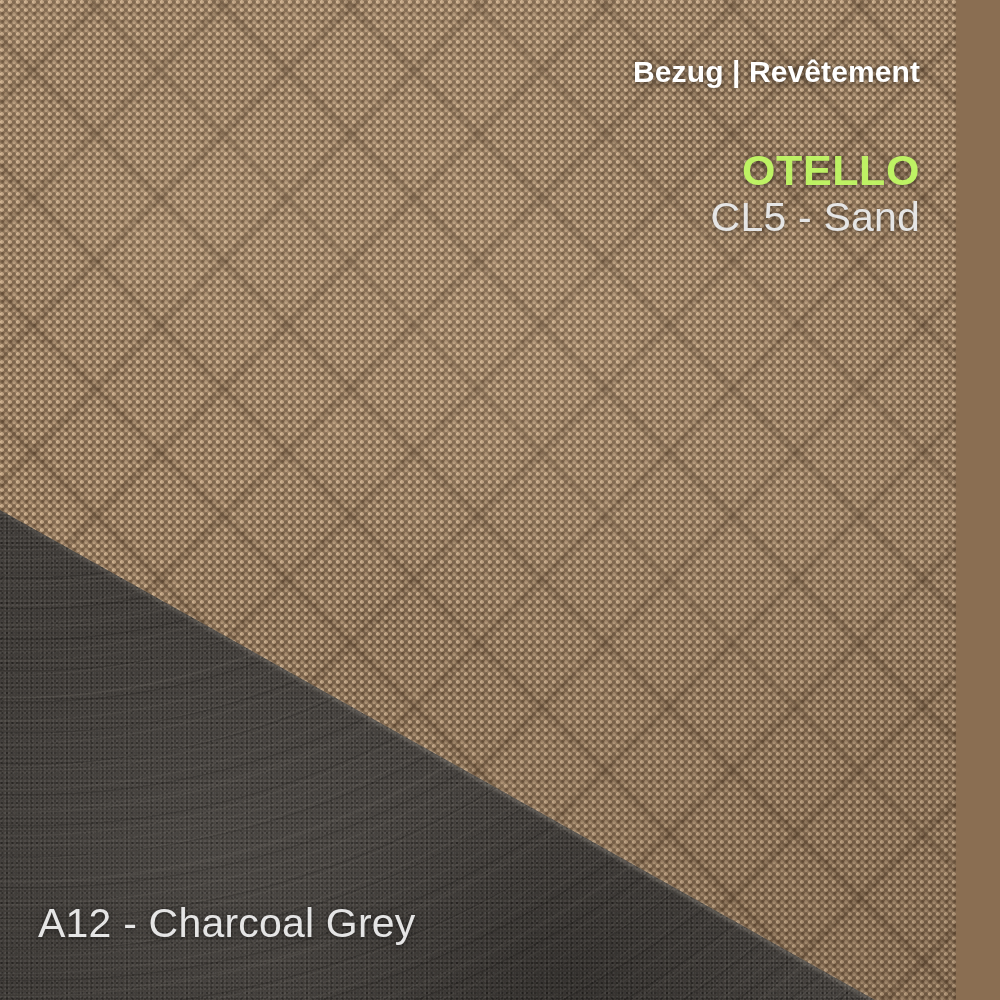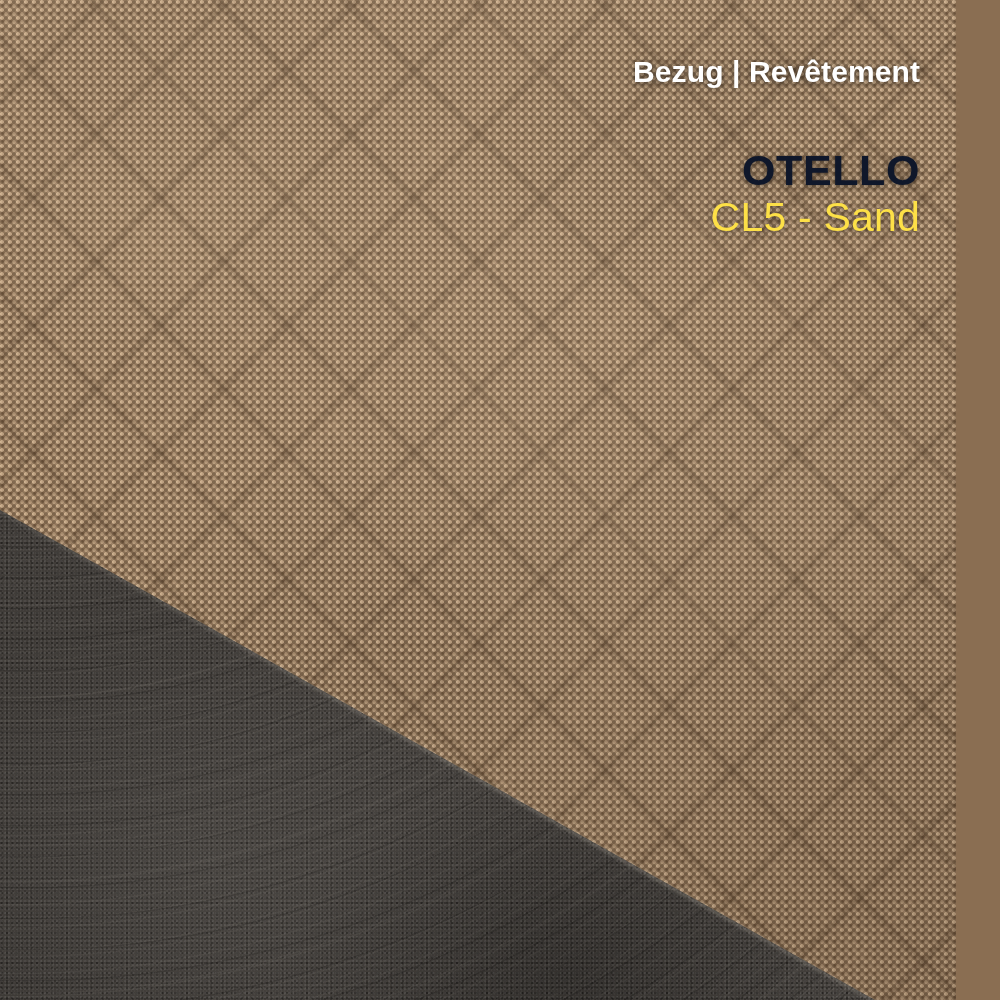--- a/index.html
+++ b/index.html
@@ -162,29 +162,29 @@
     font-size:30px;
     font-weight:bold;
     color:#ffffff;
     letter-spacing:0.1px;
     line-height:1.1;
     text-shadow:0 1px 4px rgba(0,0,0,0.42), 0 0 14px rgba(0,0,0,0.26);
   }
   .material-name {
     font-size:43px;
     font-weight:bold;
-    color:#0f172a;
+    color:#bef264;
     letter-spacing:0.6px;
     line-height:1.12;
     text-shadow:0 1px 4px rgba(0,0,0,0.40), 0 0 16px rgba(0,0,0,0.24);
   }
   .material-code {
     font-size:41px;
     font-weight:300;
-    color:#fde047;
+    color:#e5e5e5;
     letter-spacing:0.2px;
     line-height:1.16;
     text-shadow:0 1px 4px rgba(0,0,0,0.38), 0 0 14px rgba(0,0,0,0.22);
   }
 
   #fabric-labels .kicker { margin-bottom:58px; }
   #metal-labels .kicker { margin-bottom:62px; }
   #metal-labels .kicker { font-size:28px; }
 </style>
 </head>
@@ -209,15 +209,16 @@
 
   <div class="seam-edge" style="transform: translate(120px, 630px) rotate(29.2488deg);"></div>
 
   <div class="label-block" id="fabric-labels">
     <div class="kicker">Bezug | Revêtement</div>
     <div class="material-name">OTELLO</div>
     <div class="material-code">CL5 - Sand</div>
   </div>
 
   <div class="label-block" id="metal-labels">
+    <div class="material-code">A12 - Charcoal Grey</div>
   </div>
 
 </div>
 
 </body></html>

